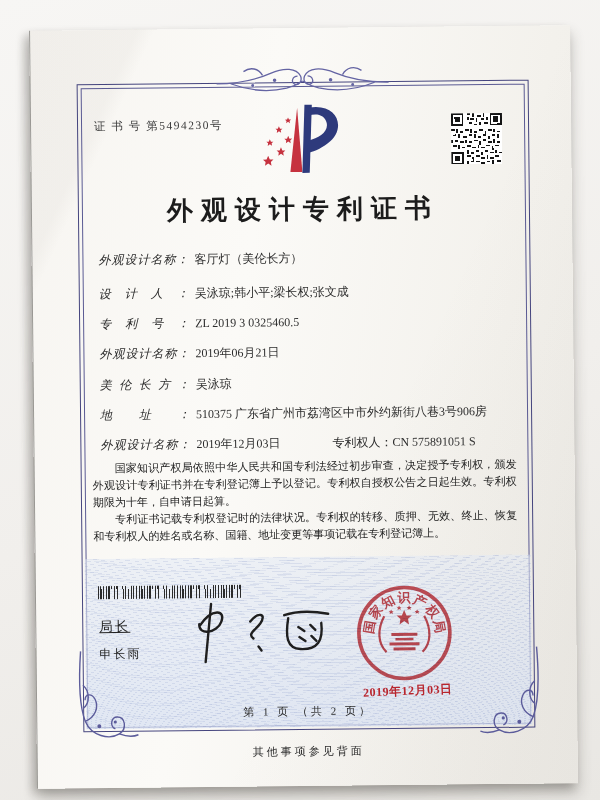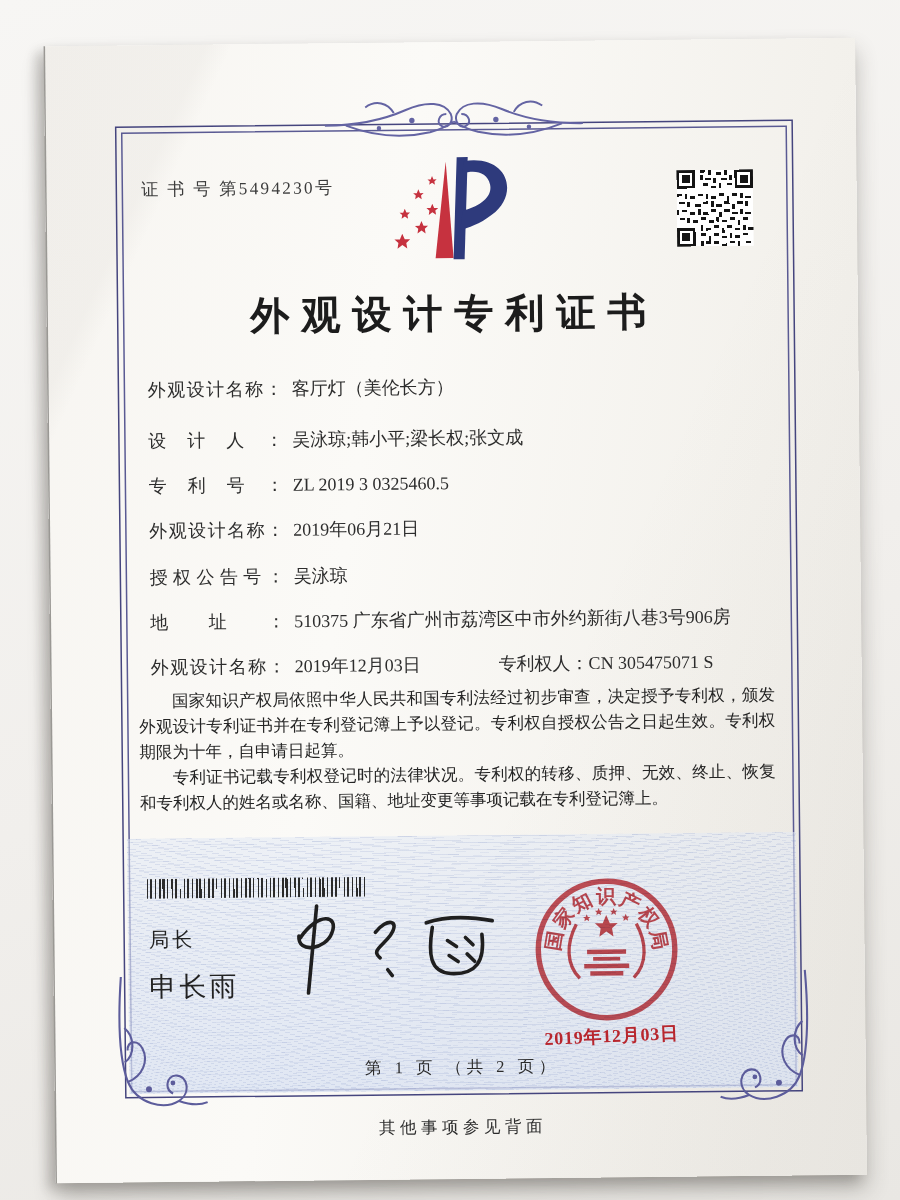--- a/index.html
+++ b/index.html
@@ -30,33 +30,33 @@
   .corner.right{right:-9px;transform:scaleX(-1);}
   
   .cert-no{position:absolute;left:63px;top:89px;font-size:11.5px;letter-spacing:1.5px;color:#3c3c3c;}
   .logo{position:absolute;left:223px;top:70px;}
   .qr{position:absolute;left:420px;top:87px;}
   .title{position:absolute;left:46px;top:164px;width:450px;text-align:center;
          font-size:26px;font-weight:700;letter-spacing:8px;color:#1c1c1c;}
   
   .fields{position:absolute;left:66px;top:0;width:440px;font-size:12px;color:#2d2d2d;}
   .row{position:absolute;left:0;white-space:nowrap;}
-  .lbl{display:inline-block;width:90px;text-align:justify;text-align-last:justify;}
+  .lbl{display:inline-block;width:90px;text-align:justify;text-align-last:justify;font-style:italic;}
   .val{margin-left:6px;}
   .pair2{position:absolute;left:232px;top:0;white-space:nowrap;}
   
   .body-text{position:absolute;left:58px;top:430px;width:424px;
          font-size:11px;line-height:17px;color:#242424;text-align:justify;}
   .body-text p{margin:0;text-indent:2em;}
   
   .barcode{position:absolute;left:62px;top:556px;width:146px;height:13px;
          background:repeating-linear-gradient(90deg,#2b2b2b 0 1px,transparent 1px 2.2px,
                     #2b2b2b 2.2px 3.6px,transparent 3.6px 5.4px,#2b2b2b 5.4px 6px,transparent 6px 8.2px);}
-  .signer-title{position:absolute;left:63px;top:588px;font-size:13.5px;color:#222;letter-spacing:2px;}
-  .signer-name{position:absolute;left:63px;top:616px;font-size:18px;color:#222;letter-spacing:2px;}
+  .signer-title{position:absolute;left:63px;top:588px;font-size:13.5px;color:#222;letter-spacing:2px;text-decoration:underline;}
+  .signer-name{position:absolute;left:63px;top:616px;font-size:12px;color:#222;letter-spacing:2px;}
   .signature{position:absolute;left:148px;top:566px;}
   .seal{position:absolute;left:318px;top:556px;mix-blend-mode:multiply;opacity:.93;}
   .seal-date{position:absolute;left:326px;top:655px;width:130px;font-size:12px;font-weight:700;
          color:#b8262e;letter-spacing:.5px;transform:rotate(-2deg);}
   .page-info{position:absolute;left:46px;top:676px;width:450px;text-align:center;
          font-size:11px;letter-spacing:3px;color:#2c2c2c;}
   .back-note{position:absolute;left:46px;top:716px;width:450px;text-align:center;
          font-size:11px;letter-spacing:3px;color:#2c2c2c;}
 </style>
 </head>
@@ -146,29 +146,29 @@
       <div class="row" style="top:256px">
         <span class="lbl">设计人：</span><span class="val">吴泳琼;韩小平;梁长权;张文成</span>
       </div>
       <div class="row" style="top:286px">
         <span class="lbl">专利号：</span><span class="val">ZL 2019 3 0325460.5</span>
       </div>
       <div class="row" style="top:316px">
         <span class="lbl">外观设计名称：</span><span class="val">2019年06月21日</span>
       </div>
       <div class="row" style="top:347px">
-        <span class="lbl">授权公告号：</span><span class="val">吴泳琼</span>
+        <span class="lbl">美伦长方：</span><span class="val">吴泳琼</span>
       </div>
       <div class="row" style="top:377px">
         <span class="lbl">地址：</span><span class="val">510375 广东省广州市荔湾区中市外约新街八巷3号906房</span>
       </div>
       <div class="row" style="top:407px">
         <span class="lbl">外观设计名称：</span><span class="val">2019年12月03日</span>
         <span class="pair2">
-          <span>专利权人：</span><span>CN 305475071 S</span>
+          <span>专利权人：</span><span>CN 575891051 S</span>
         </span>
       </div>
     </div>
 
     <div class="body-text">
       <p>国家知识产权局依照中华人民共和国专利法经过初步审查，决定授予专利权，颁发外观设计专利证书并在专利登记簿上予以登记。专利权自授权公告之日起生效。专利权期限为十年，自申请日起算。</p>
       <p>专利证书记载专利权登记时的法律状况。专利权的转移、质押、无效、终止、恢复和专利权人的姓名或名称、国籍、地址变更等事项记载在专利登记簿上。</p>
     </div>
 
     <div class="barcode"></div>

